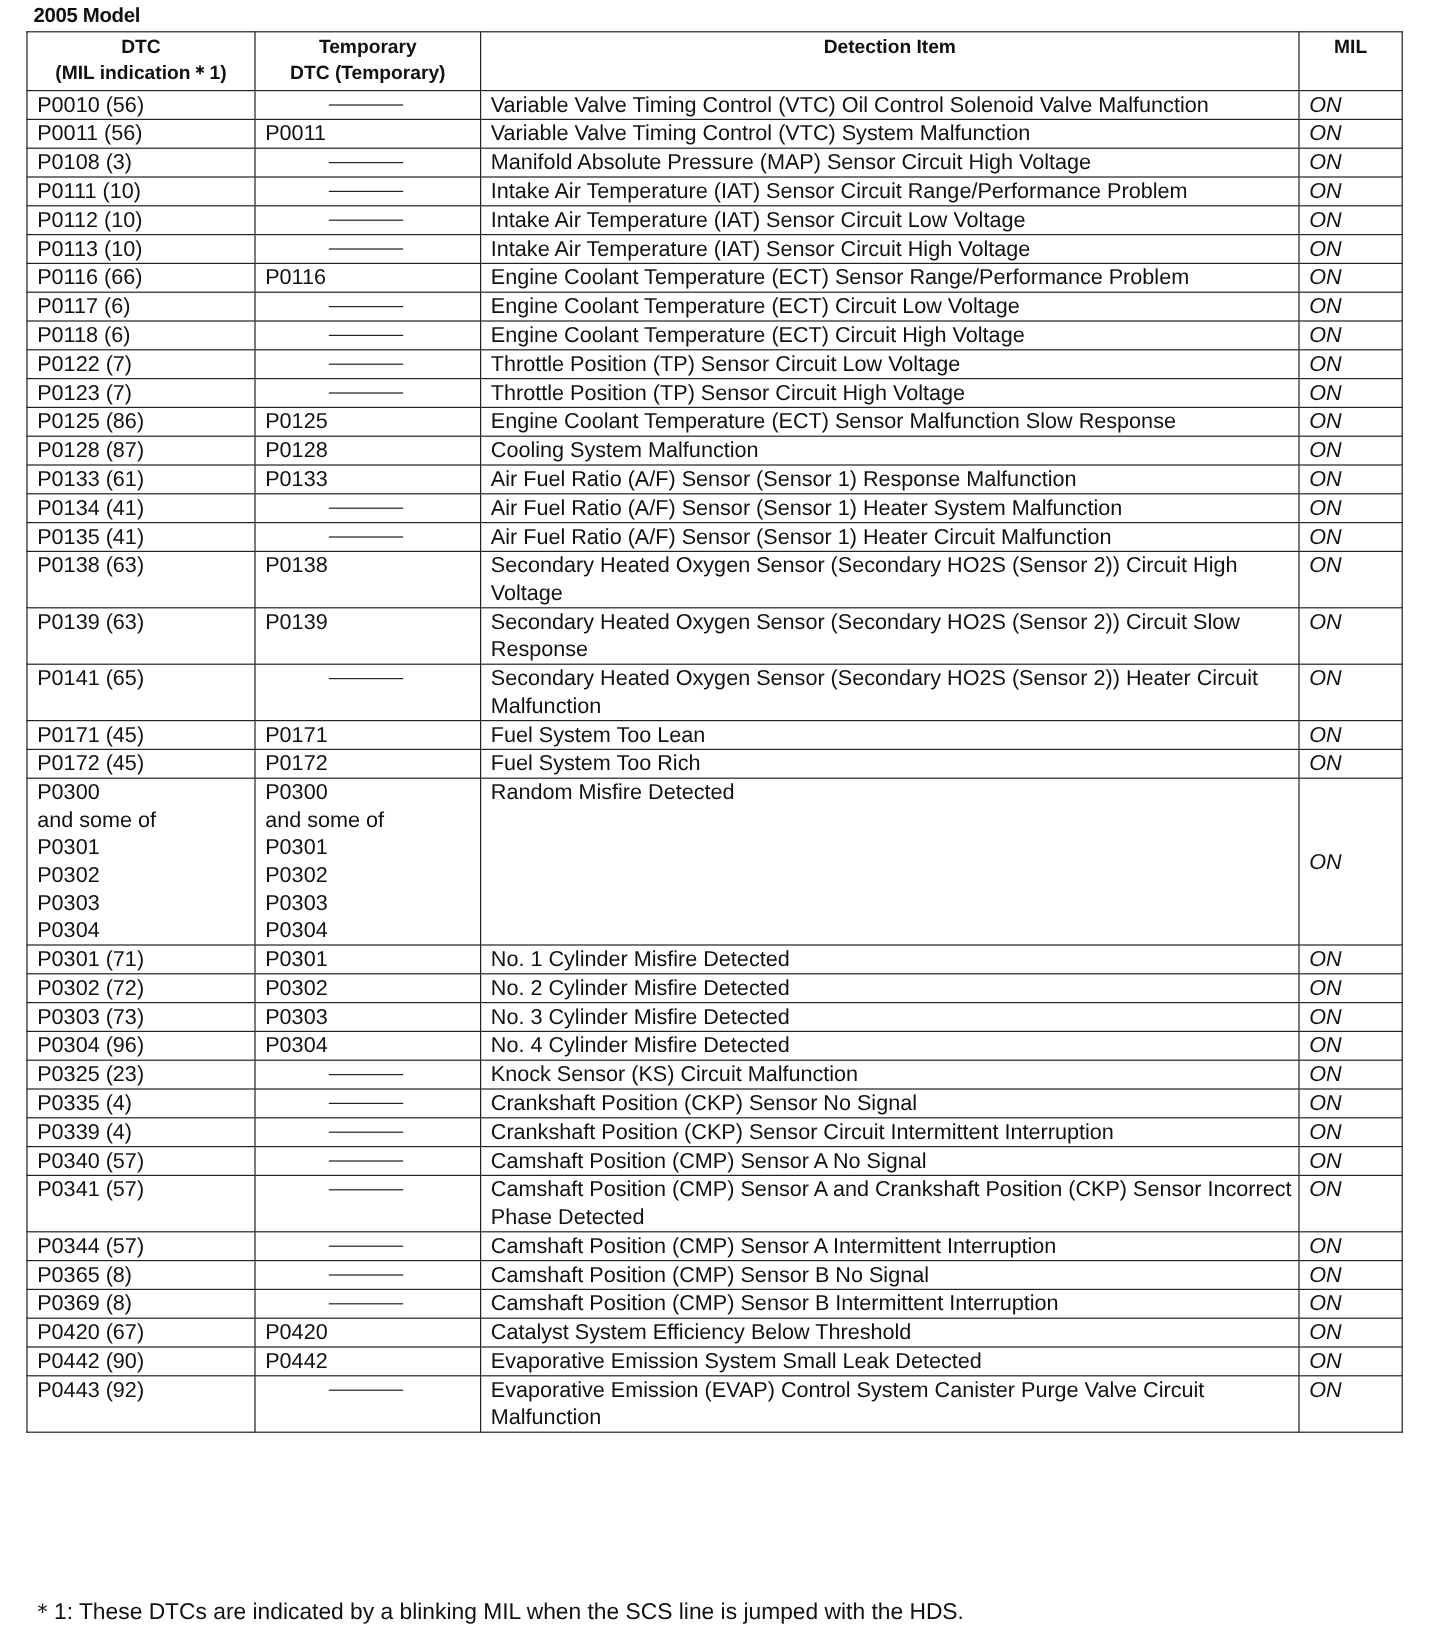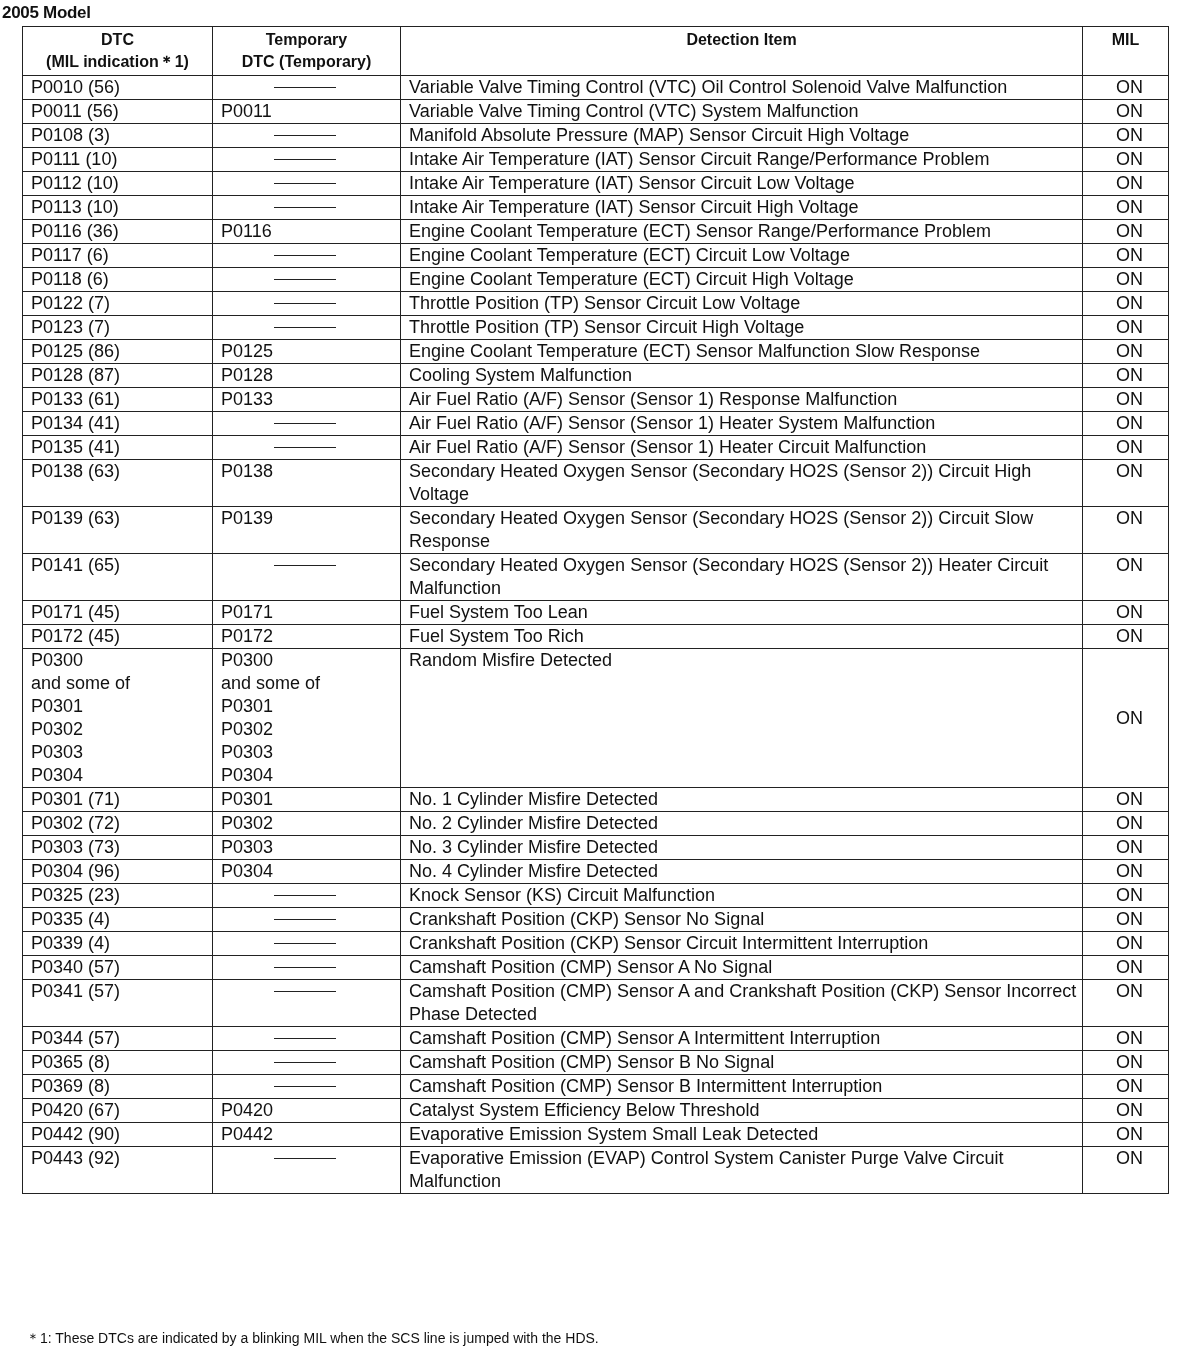--- a/index.html
+++ b/index.html
@@ -1,28 +1,28 @@
 <!DOCTYPE html>
 <html><head>
 <meta charset="utf-8">
 <style>
   html, body { margin:0; padding:0; background:#ffffff; }
   body { width:1200px; height:1360px; position:relative; overflow:hidden;
          font-family:"Liberation Sans", "DejaVu Sans", sans-serif; color:#111; }
-  .title { position:absolute; left:2px; top:3px; font-weight:bold; font-size:17px; letter-spacing:-0.3px; }
+  .title { position:absolute; left:28px; top:3px; font-weight:bold; font-size:17px; letter-spacing:-0.3px; }
   table.dtc { position:absolute; left:22px; top:26px; border-collapse:collapse; width:1146px; table-layout:fixed; }
   table.dtc td, table.dtc th { border:1.5px solid #222; vertical-align:top; padding:0 0 0 8px;
           font-size:18px; line-height:23px; font-weight:normal; }
   table.dtc th { font-weight:bold; font-size:16px; line-height:22px; text-align:center; padding:2px 4px 2px 4px;margin-left:41px; }
   col.c1 { width:190px; } col.c2 { width:188px; } col.c3 { width:682px; } col.c4 { width:86px; }
-  td.mil { text-align:center; padding-left:0; }
+  td.mil { padding-left:0;font-style:italic; }
   td.temp { position:relative;margin-top:30px; }
   .dash { display:block; width:62px; height:0; border-top:1.5px solid #222; margin:11px auto 0 auto; position:relative; left:-6px; }
   .multiline span { display:block; }
-  .footnote { position:absolute; left:26px; top:1330px; font-size:14px; }
+  .footnote { position:absolute; left:26px; top:1330px; font-size:19px; }
 </style>
 </head>
 <body>
 
 <div class="title">2005 Model</div>
 
 <table class="dtc">
   <colgroup>
       <col class="c1">
       <col class="c2">
@@ -84,21 +84,21 @@
       </tr>
       <tr>
         <td>P0113 (10)</td>
         <td class="temp">
           <span class="dash"></span>
         </td>
         <td>Intake Air Temperature (IAT) Sensor Circuit High Voltage</td>
         <td class="mil">ON</td>
       </tr>
       <tr>
-        <td>P0116 (36)</td>
+        <td>P0116 (66)</td>
         <td class="temp">P0116</td>
         <td>Engine Coolant Temperature (ECT) Sensor Range/Performance Problem</td>
         <td class="mil">ON</td>
       </tr>
       <tr>
         <td>P0117 (6)</td>
         <td class="temp">
           <span class="dash"></span>
         </td>
         <td>Engine Coolant Temperature (ECT) Circuit Low Voltage</td>

